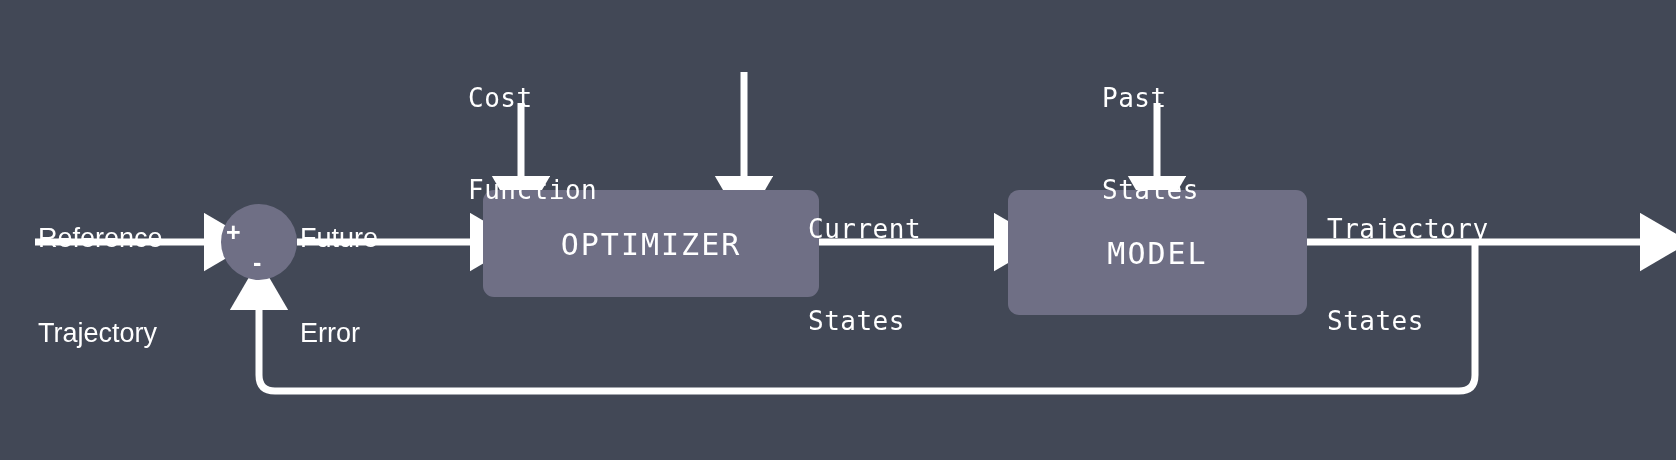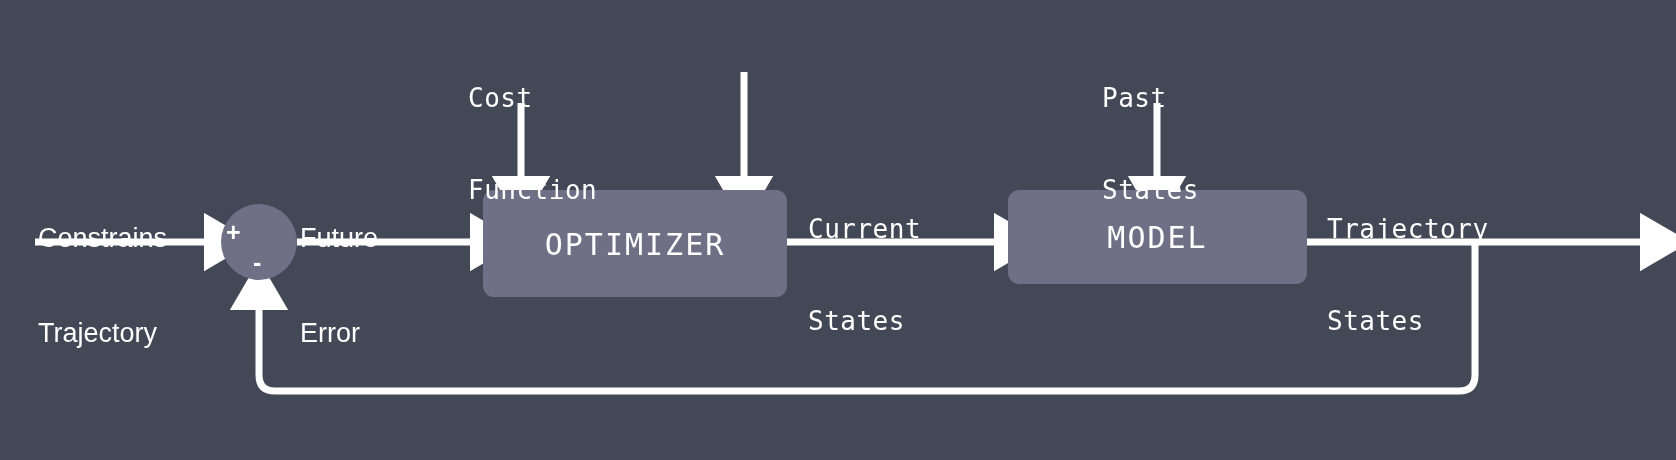--- a/index.html
+++ b/index.html
@@ -94,33 +94,33 @@
 
     <line x1="1157" y1="103" x2="1157" y2="184" stroke="#ffffff" stroke-width="7" marker-end="url(#arrowD)"></line>
 
     <line x1="1307" y1="242" x2="1648" y2="242" stroke="#ffffff" stroke-width="7" marker-end="url(#arrowR)"></line>
 
     <path d="M1475,242 L1475,375 Q1475,391 1459,391 L275,391 Q259,391 259,375 L259,302" fill="none" stroke="#ffffff" stroke-width="7" stroke-linecap="butt" marker-end="url(#arrowU)"></path>
 
     <circle cx="259" cy="242" r="38" fill="#6f6f85"></circle>
   </svg>
 
-  <div class="block" style="left:483px; top:190px; width:304px; height:107px; background:#6f6f85;">
+  <div class="block" style="left:483px; top:190px; width:336px; height:107px; background:#6f6f85;">
     <div class="block-text">OPTIMIZER</div>
   </div>
 
-  <div class="block" style="left:1008px; top:190px; width:299px; height:94px; background:#6f6f85;">
+  <div class="block" style="left:1008px; top:190px; width:299px; height:125px; background:#6f6f85;">
     <div class="block-text">MODEL</div>
   </div>
 
   <div class="sign sign-plus" style="left:226px; top:218px;">+</div>
   <div class="sign sign-minus" style="left:253px; top:248px;">-</div>
 
   <div class="lbl lbl-sans" style="left:38px; top:159px;">
-    <div>Constrains</div>
+    <div>Reference</div>
     <div>Trajectory</div>
   </div>
 
   <div class="lbl lbl-sans" style="left:300px; top:159px;">
     <div>Future</div>
     <div>Error</div>
   </div>
 
   <div class="lbl lbl-mono" style="left:468px; top:22px;">
     <div>Cost</div>

